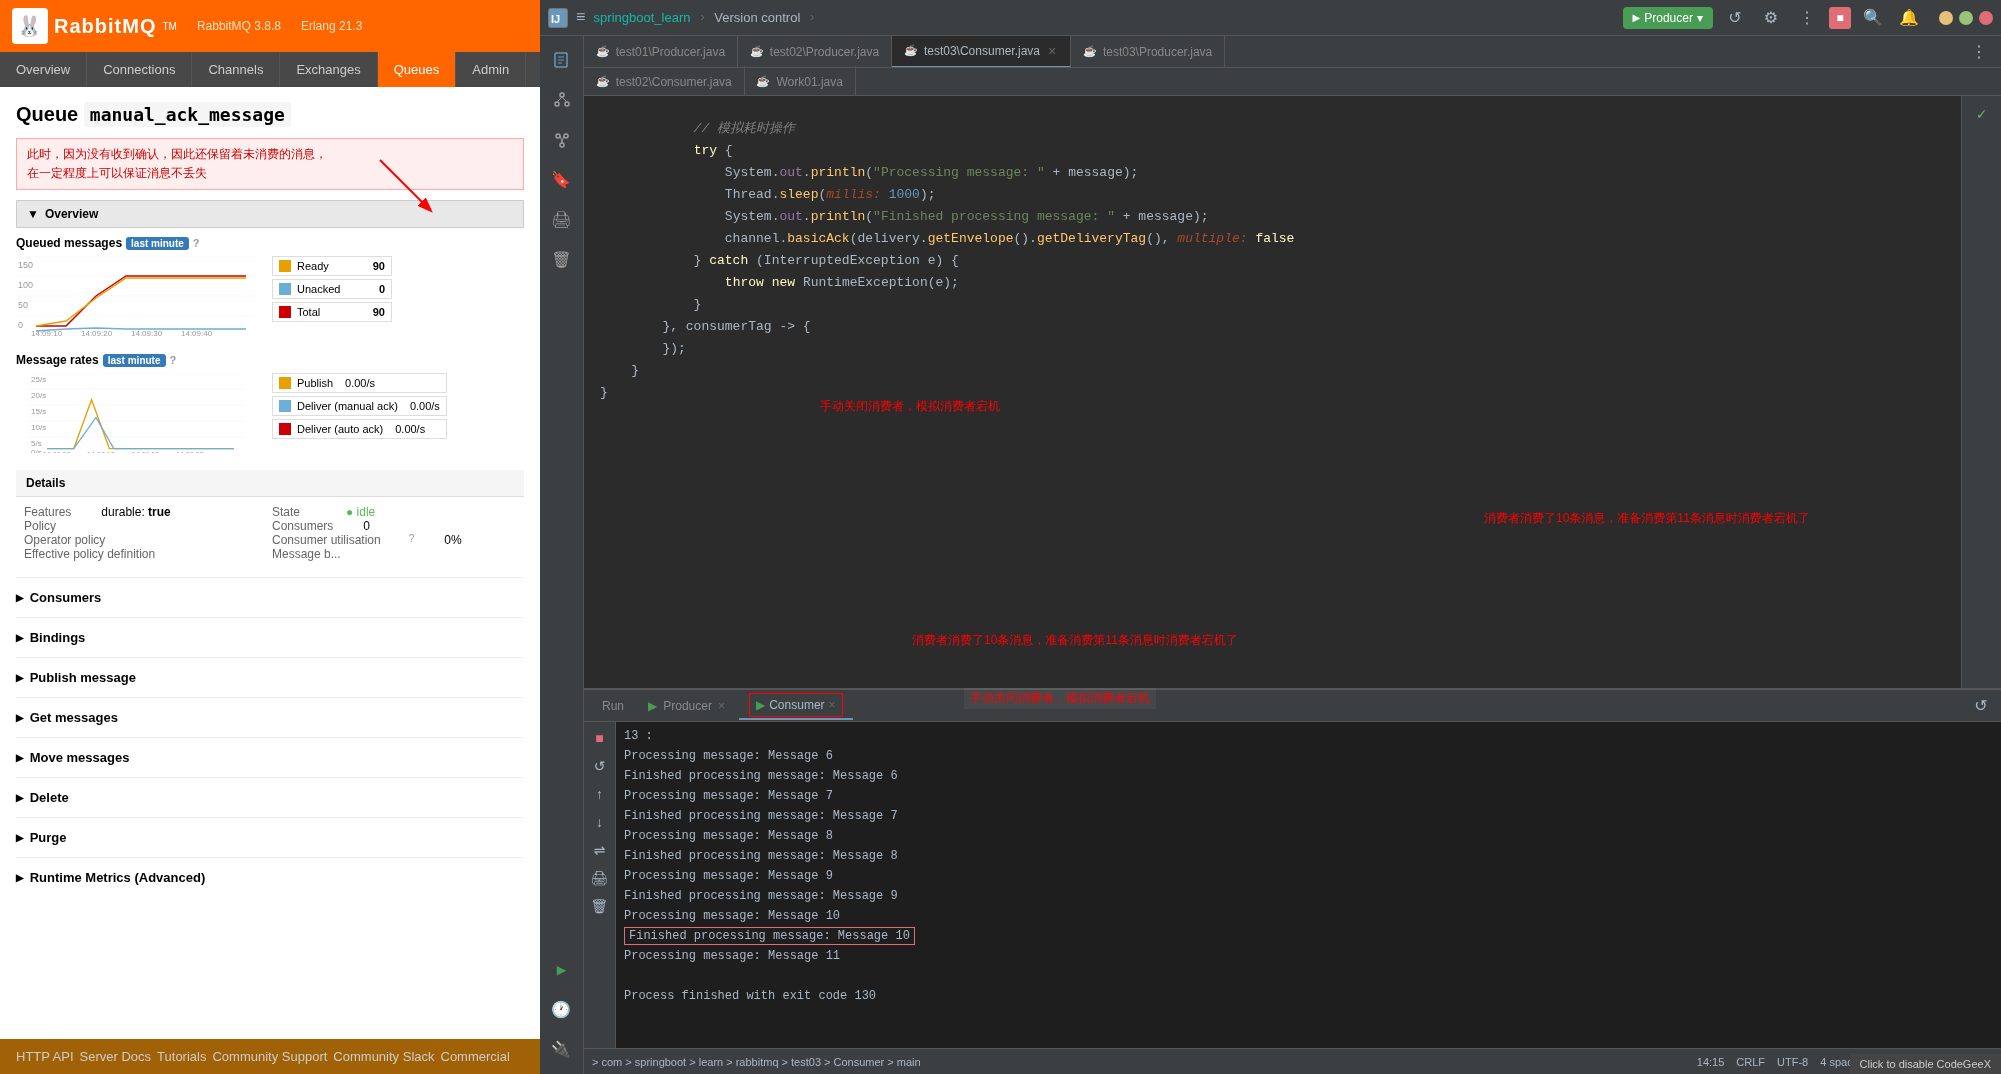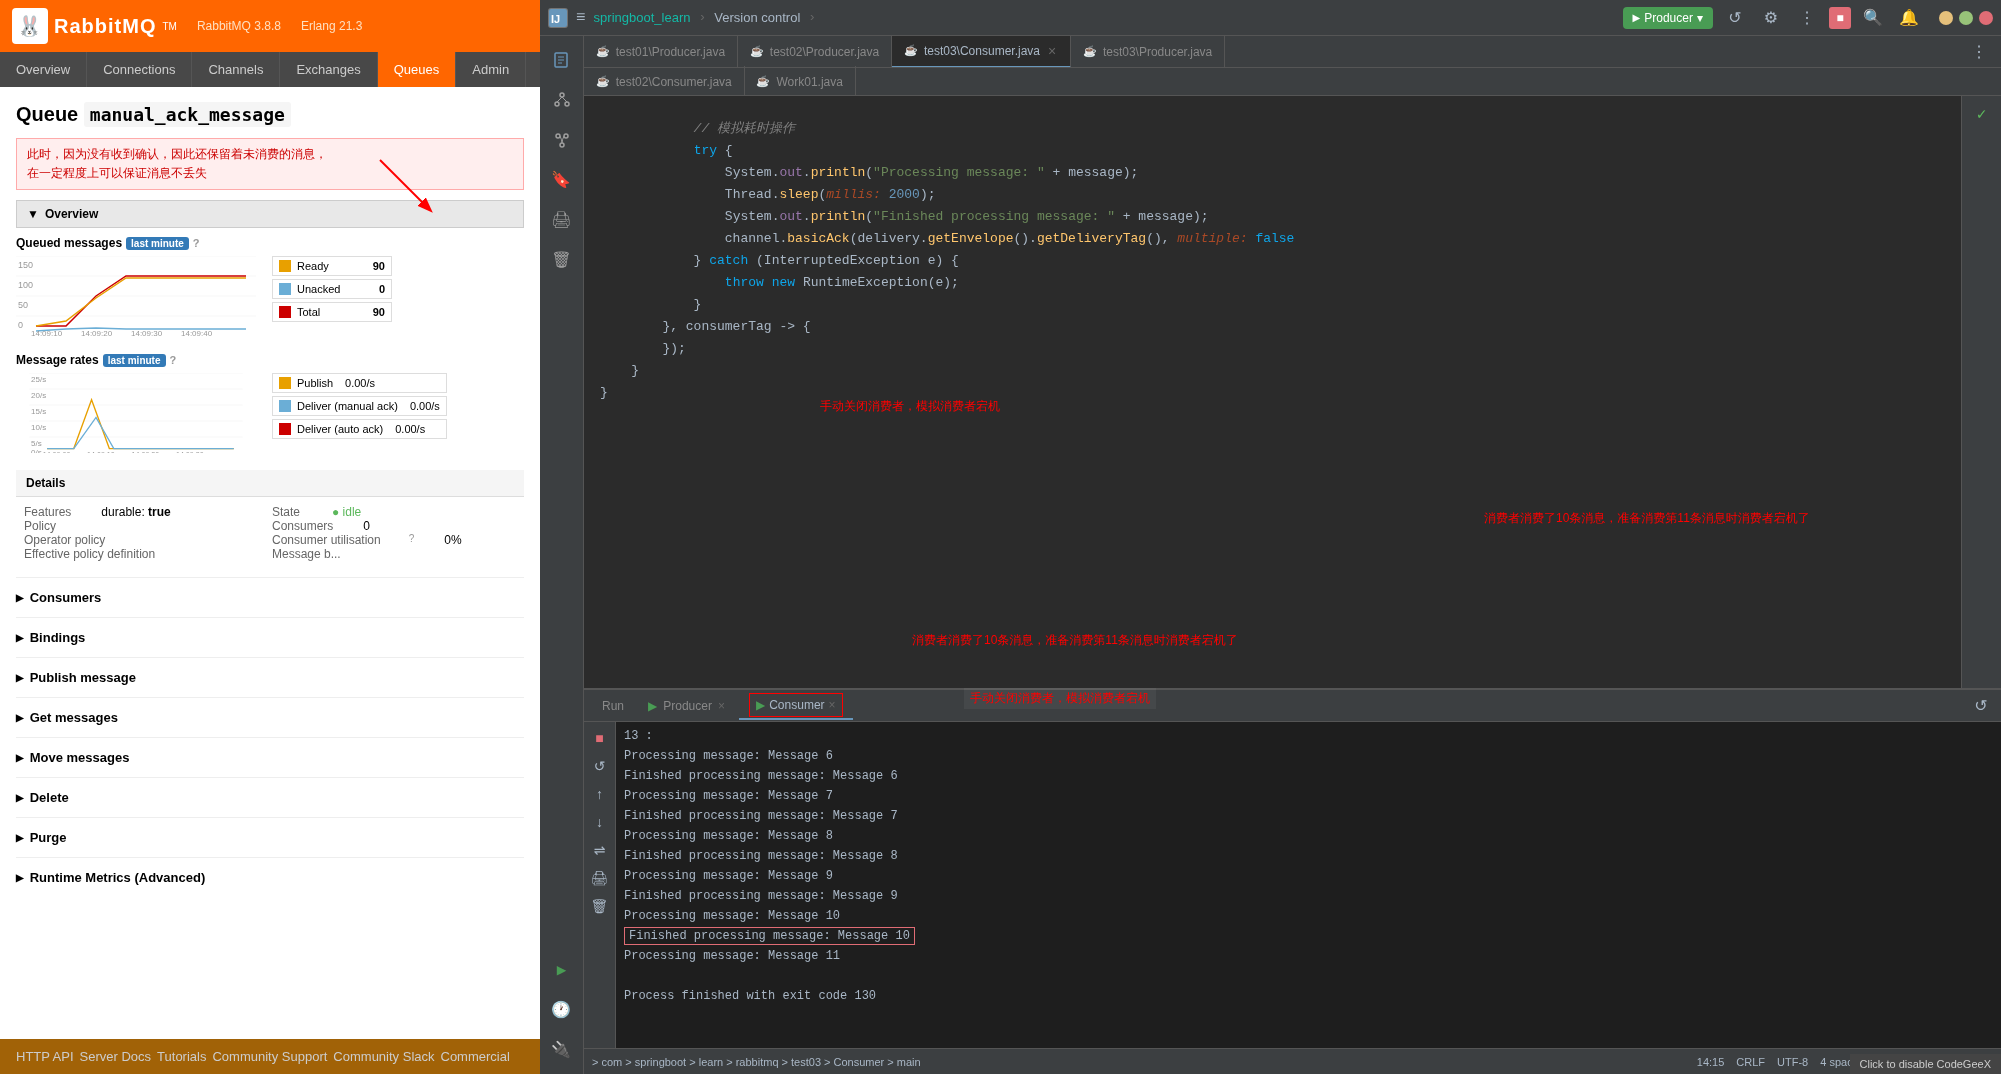--- a/index.html
+++ b/index.html
@@ -386,21 +386,21 @@
       background: #3c3f41;
       border-left: 1px solid #555;
       display: flex;
       flex-direction: column;
       align-items: center;
       padding: 8px 0;
       gap: 8px;
     }
 
     
-    .kw { color: #0ea5e9; }
+    .kw { color: #fef9c3; }
     .str { color: #6a8759; }
     .fn { color: #ffc66d; }
     .cls { color: #a9b7c6; }
     .num { color: #6897bb; }
 
     
     .ide-run-panel {
       height: 360px;
       background: #2b2b2b;
       border-top: 2px solid #555;
@@ -672,21 +672,21 @@
           <div class="detail-row">
             <span class="detail-label">Operator policy</span>
           </div>
           <div class="detail-row">
             <span class="detail-label">Effective policy definition</span>
           </div>
         </div>
         <div>
           <div class="detail-row">
             <span class="detail-label">State</span>
-            <span style="margin-left:8px; color:#5cb85c;">● idle</span>
+            <span style="margin-left:22px; color:#5cb85c;">● idle</span>
           </div>
           <div class="detail-row">
             <span class="detail-label">Consumers</span>
             <span style="margin-left:6px;">0</span>
           </div>
           <div class="detail-row">
             <span class="detail-label">Consumer utilisation</span>
             <span style="margin-left:4px; color:#999; font-size:10px;">?</span>
             <span style="margin-left:6px;">0%</span>
           </div>
@@ -864,21 +864,21 @@
             <span class="ide-tab-icon" style="color:#cc7832;">☕</span>
             <span>Work01.java</span>
           </div>
         </div>
 
         <div class="ide-editor">
           <div class="ide-code">
 <span style="color:#808080; font-style:italic;">            // 模拟耗时操作</span>
             <span class="kw">try</span> {
                 <span class="cls">System</span>.<span style="color:#9876aa;">out</span>.<span class="fn">println</span>(<span class="str">"Processing message: "</span> + message);
-                <span class="cls">Thread</span>.<span class="fn">sleep</span>(<span style="color:#aa4926; font-style:italic;">millis:</span> <span class="num">2000</span>);
+                <span class="cls">Thread</span>.<span class="fn">sleep</span>(<span style="color:#aa4926; font-style:italic;">millis:</span> <span class="num">1000</span>);
                 <span class="cls">System</span>.<span style="color:#9876aa;">out</span>.<span class="fn">println</span>(<span class="str">"Finished processing message: "</span> + message);
                 channel.<span class="fn">basicAck</span>(delivery.<span class="fn">getEnvelope</span>().<span class="fn">getDeliveryTag</span>(), <span style="color:#aa4926; font-style:italic;">multiple:</span> <span class="kw">false</span>
             } <span class="kw">catch</span> (<span class="cls">InterruptedException</span> e) {
                 <span class="kw">throw</span> <span class="kw">new</span> <span class="cls">RuntimeException</span>(e);
             }
         }, consumerTag -&gt; {
         });
     }
 }
           </div>

